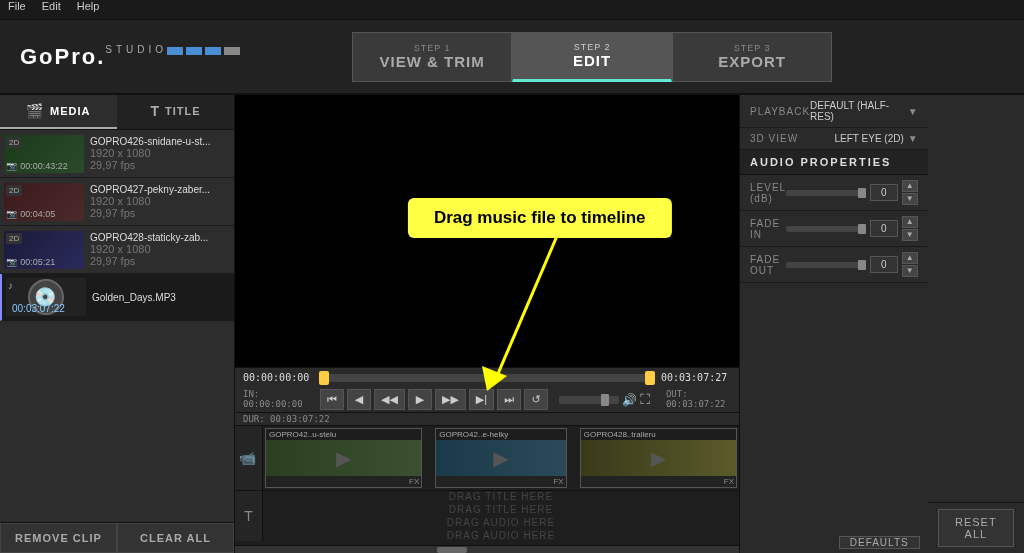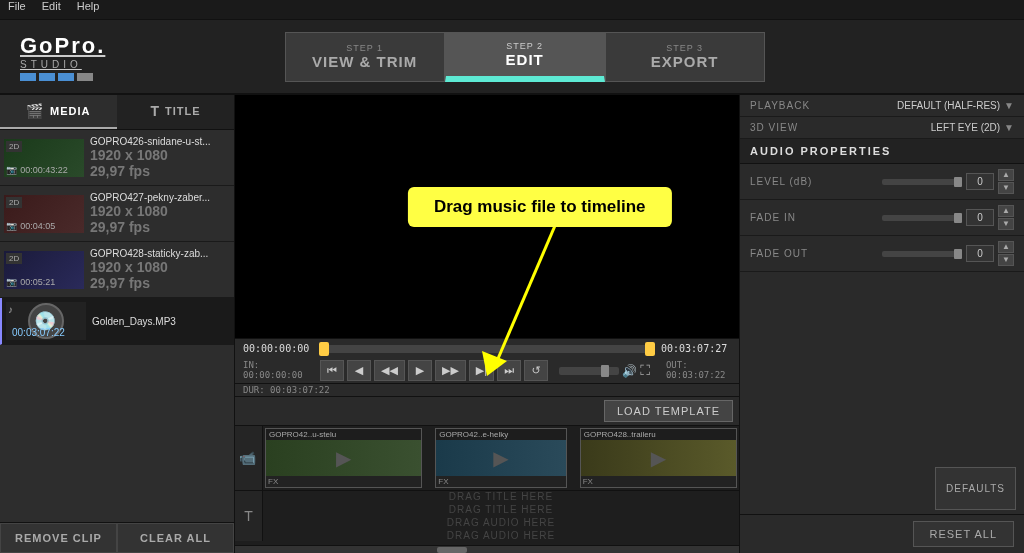--- a/index.html
+++ b/index.html
@@ -34,22 +34,21 @@
       background: #222;
       height: 75px;
       display: flex;
       align-items: center;
       justify-content: space-between;
       padding: 0 20px;
       border-bottom: 2px solid #111;
     }
     #logo {
       display: flex;
-      flex-direction: column;
-      text-decoration: underline;
+      flex-direction: row;
     }
     #logo-bars {
       display: flex;
       gap: 3px;
       margin-top: 3px;
     }
     #logo-bars div {
       width: 16px;
       height: 8px;
     }
@@ -69,21 +68,21 @@
       cursor: pointer;
       background: #3a3a3a;
       border: 1px solid #555;
       color: #aaa;
       padding: 6px 20px;
       position: relative;
     }
     .step-btn.active {
       background: #555;
       color: #fff;
-      border-bottom: 6px solid #5eead4;
+      border-bottom: 3px solid #5eead4;
     }
     .step-num {
       font-size: 9px;
       letter-spacing: 1px;
       color: #888;
     }
     .step-btn.active .step-num { color: #ccc; }
     .step-label {
       font-size: 15px;
       font-weight: bold;
@@ -203,22 +202,21 @@
     }
     .media-name {
       color: #ddd;
       font-size: 10px;
       white-space: nowrap;
       overflow: hidden;
       text-overflow: ellipsis;
     }
     .media-meta {
       color: #777;
-      font-size: 14px;
-      font-weight: bold;
+      font-size: 11px;
     }
     .audio-circle {
       width: 36px;
       height: 36px;
       border-radius: 50%;
       background: #444;
       border: 2px solid #666;
       display: flex;
       align-items: center;
       justify-content: center;
@@ -448,20 +446,21 @@
       background: rgba(0,0,0,0.5);
       white-space: nowrap;
       overflow: hidden;
       text-overflow: ellipsis;
     }
     .clip-fx {
       font-size: 8px;
       color: #888;
       padding: 1px 2px;
       background: #222;
+      text-align: right;
     }
     #text-track {
       height: 50px;
       display: flex;
       align-items: stretch;
     }
     .text-clips {
       flex: 1;
       display: flex;
       flex-direction: column;
@@ -490,21 +489,21 @@
       background: #666;
       border-radius: 2px;
     }
 
     
     #right-panel {
       width: 285px;
       background: #2a2a2a;
       border-left: 1px solid #111;
       display: flex;
-      flex-direction: column;
+      flex-direction: row;
     }
     .prop-row {
       display: flex;
       align-items: center;
       padding: 5px 10px;
       border-bottom: 1px solid #1a1a1a;
     }
     .prop-label {
       color: #888;
       font-size: 10px;
@@ -579,21 +578,21 @@
       margin-top: auto;
       display: flex;
       justify-content: flex-end;
       padding: 4px 8px;
     }
     .defaults-btn {
       background: #333;
       border: 1px solid #555;
       color: #aaa;
       font-size: 10px;
-      padding: 15px 10px;
+      padding: 0 10px;
       cursor: pointer;
       letter-spacing: 1px;
     }
     #reset-all-row {
       border-top: 1px solid #111;
       padding: 6px 10px;
       display: flex;
       justify-content: flex-end;
       margin-top: auto;
     }
@@ -783,23 +782,20 @@
         </div>
         <span class="vol-icon">🔊</span>
         <span class="fullscreen-icon">⛶</span>
       </div>
       <span class="info-item">OUT: 00:03:07:22</span>
     </div>
     <div style="display:flex;padding:1px 8px;background:#2a2a2a;border-top:1px solid #111;">
       <span class="info-item">DUR: 00:03:07:22</span>
     </div>
 
-    <div id="load-template-row">
-      <button id="load-template-btn">LOAD TEMPLATE</button>
-    </div>
 
     <div id="timeline-area">
       <div id="video-track">
         <div class="track-icon">📹</div>
         <div class="video-clips">
           <div class="video-clip" style="flex:1.2;">
             <div class="clip-label">GOPRO42..u-stelu</div>
             <div class="clip-thumb" style="background:linear-gradient(to right,#2a4020,#3a5030);">
               <span style="color:#555;font-size:20px;">▶</span>
             </div>

